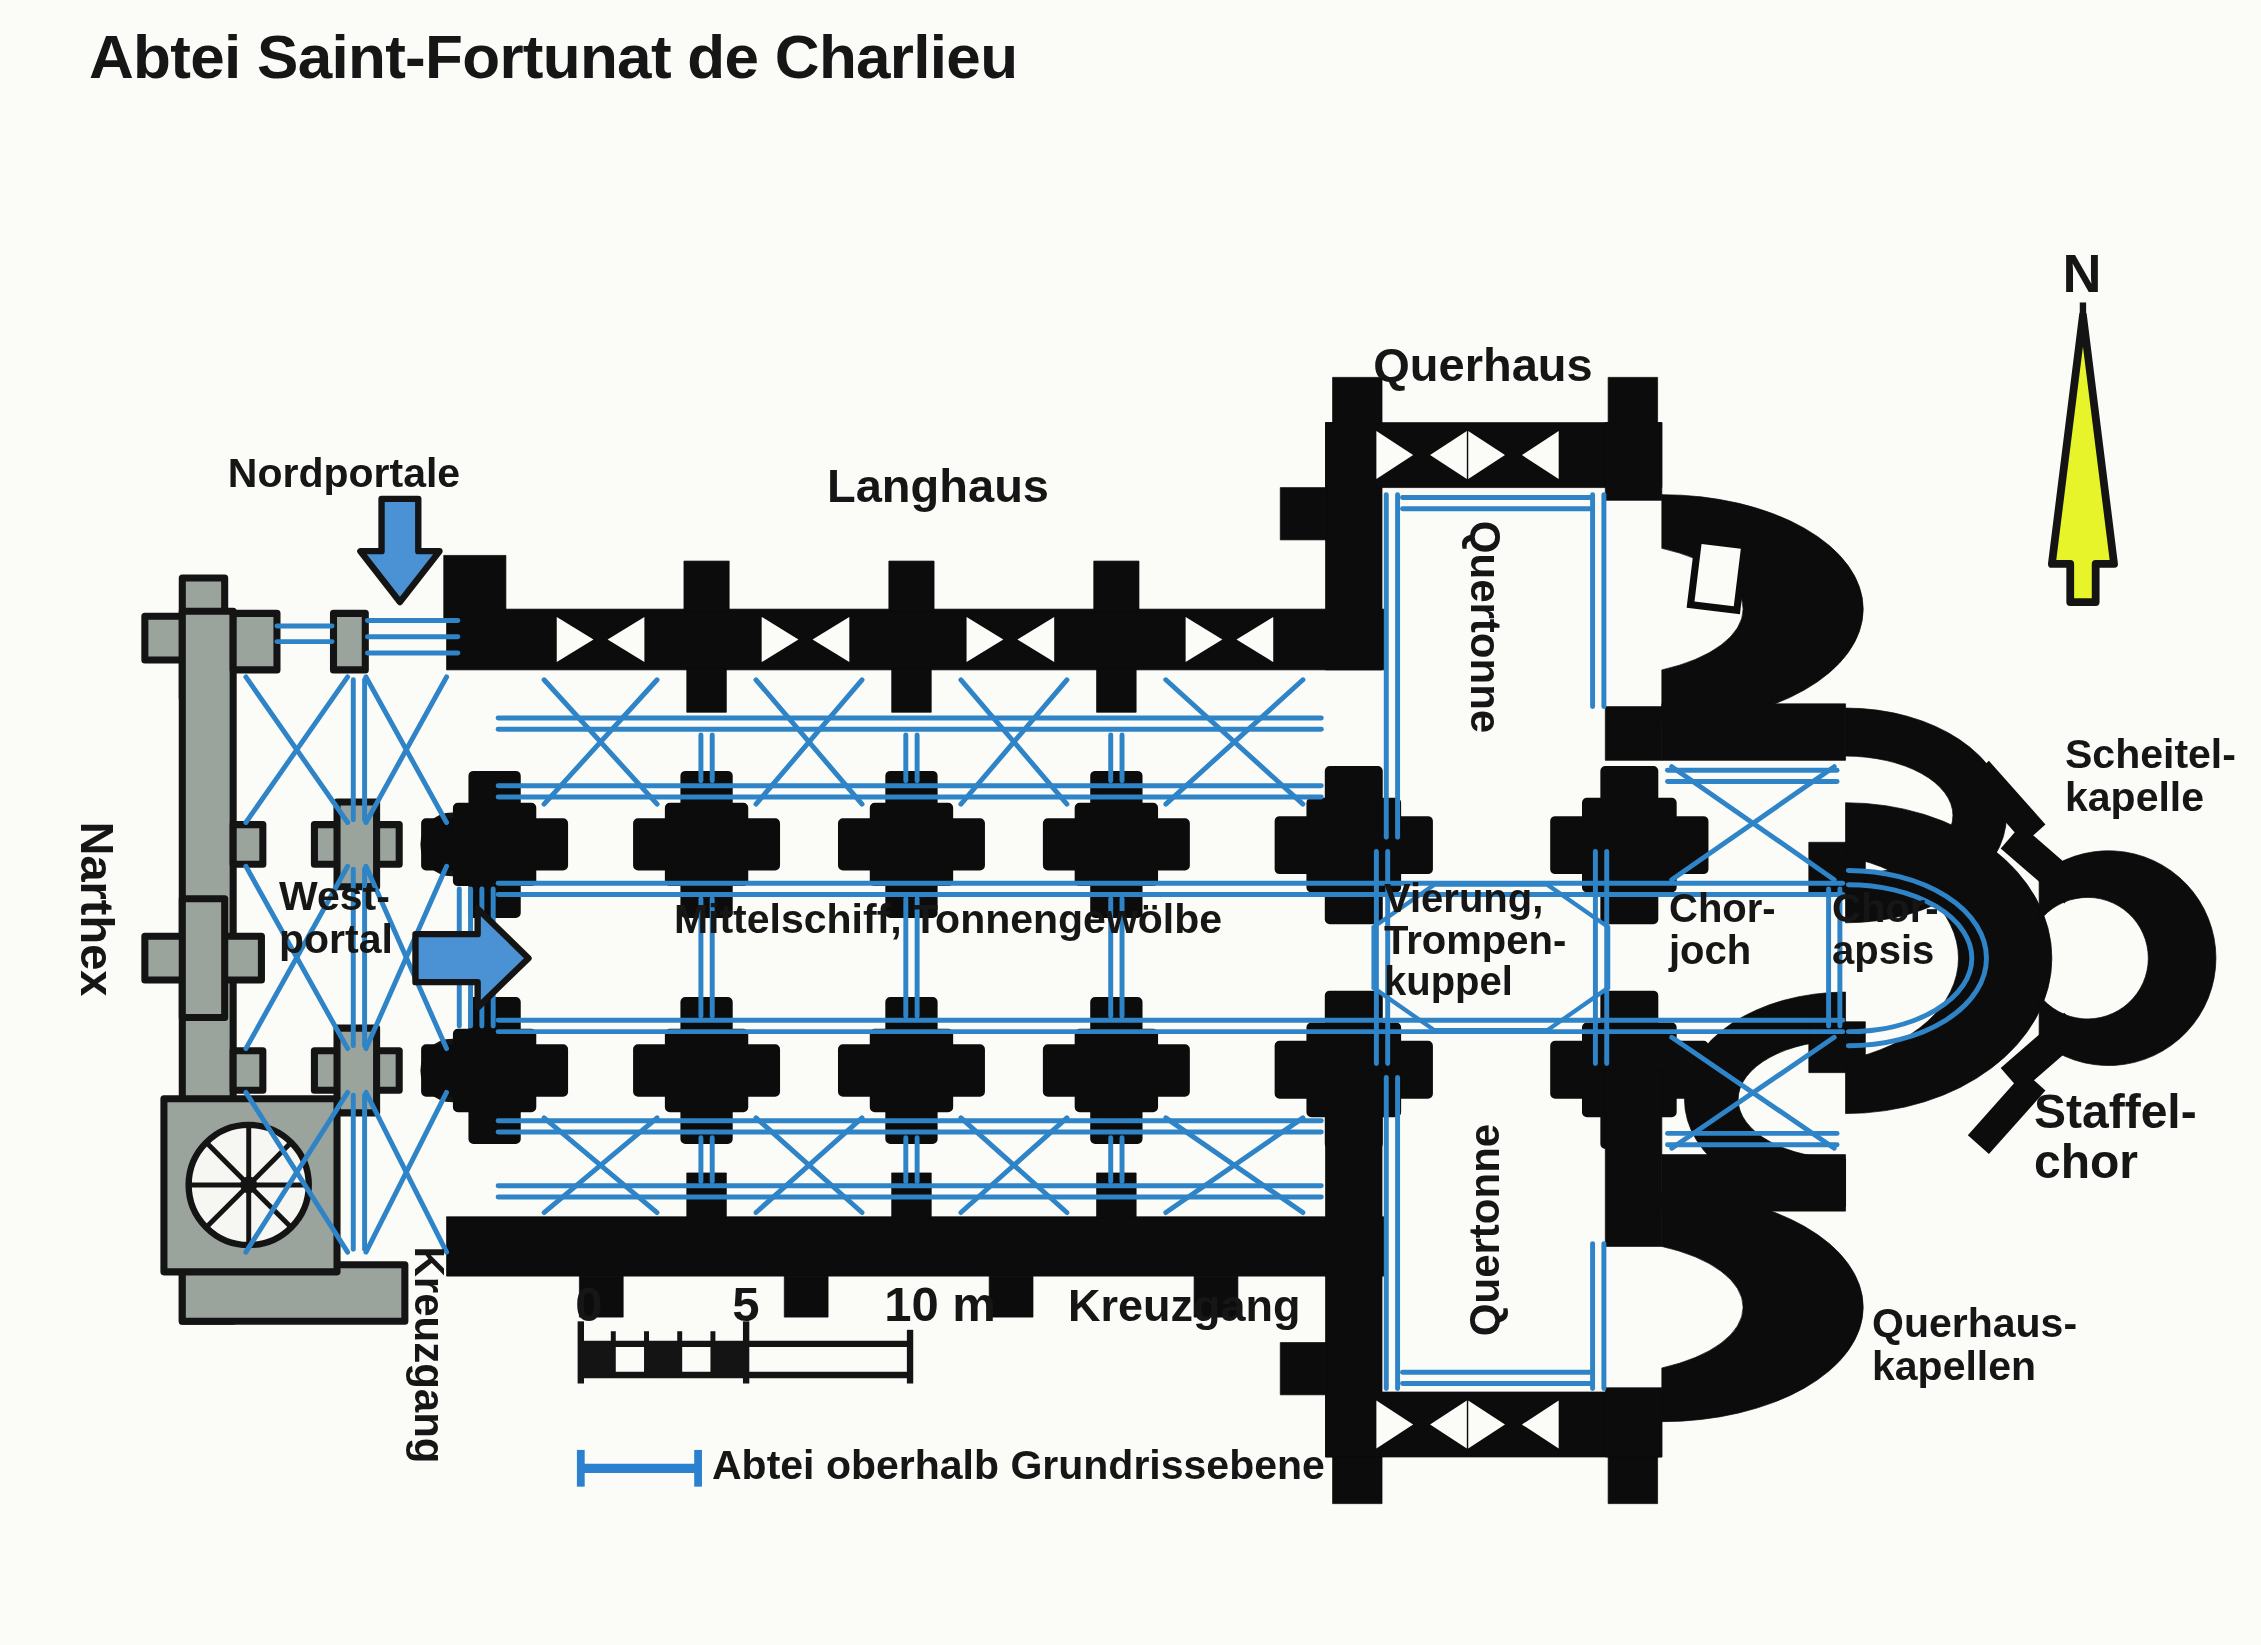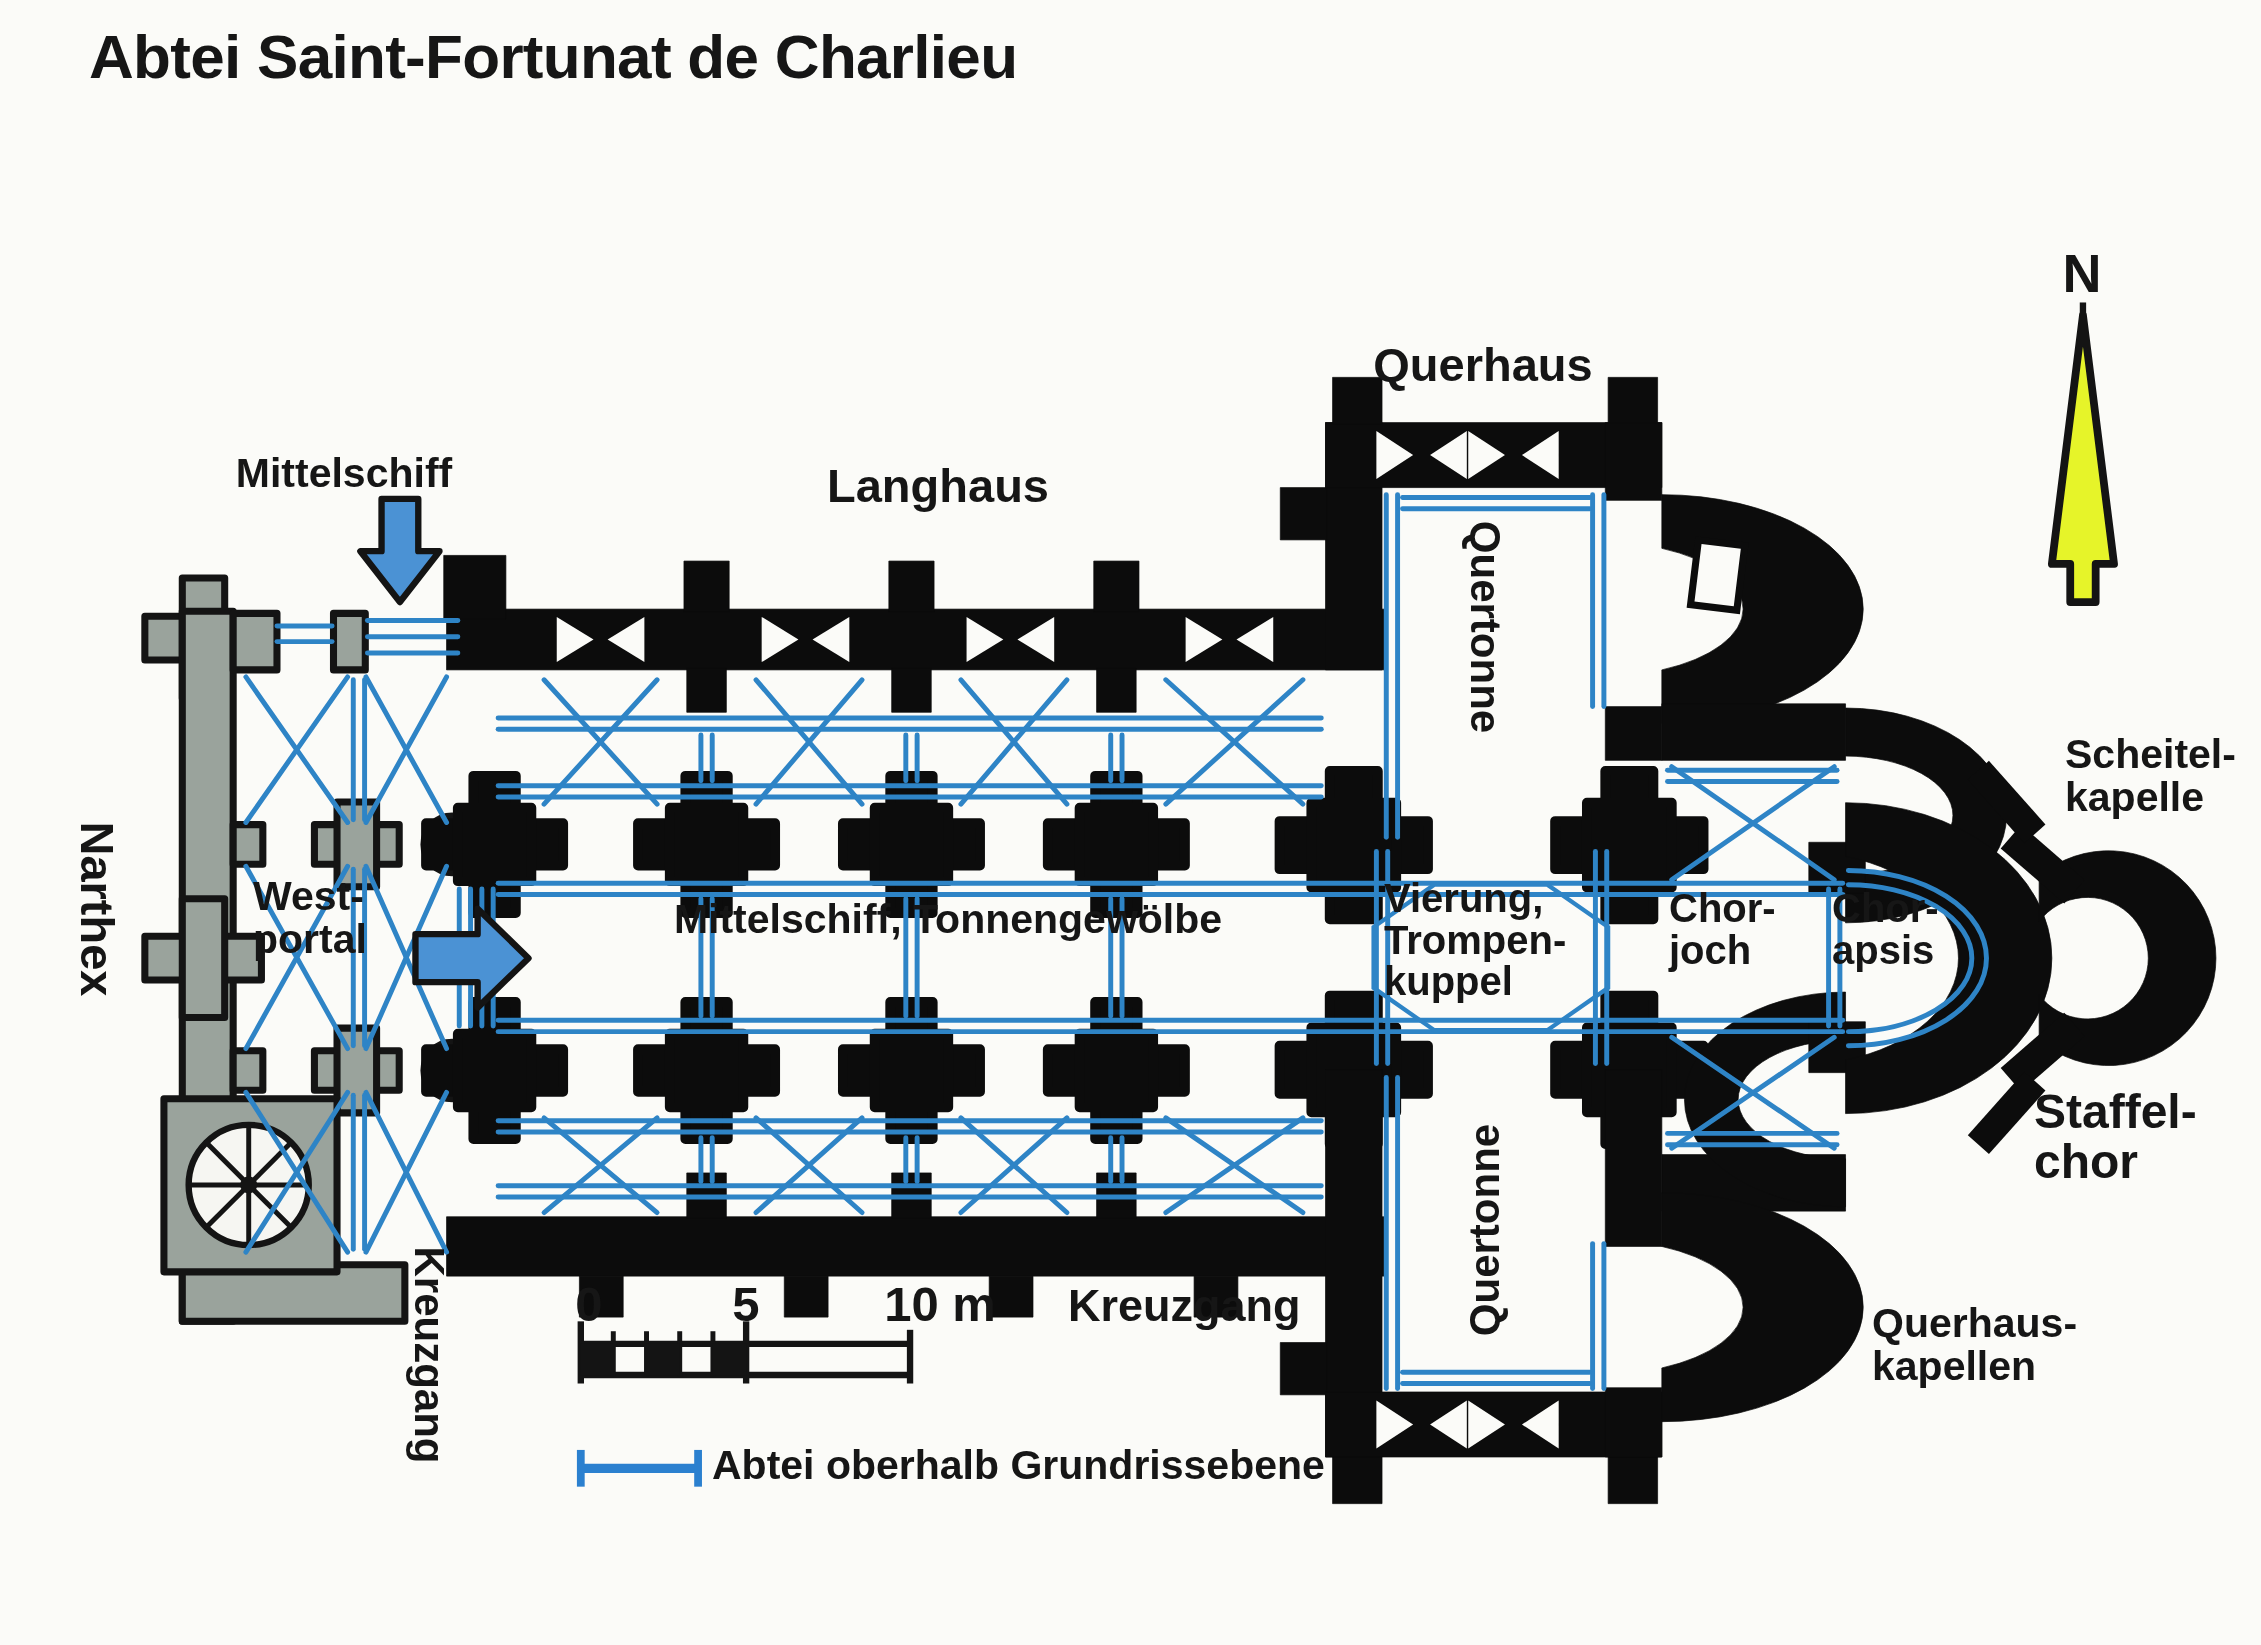--- a/index.html
+++ b/index.html
@@ -340,26 +340,26 @@
 
   <g stroke="#2b80cf" fill="none">
     <line x1="822" y1="2078" x2="988" y2="2078" stroke-width="13"></line>
     <line x1="822" y1="2052" x2="822" y2="2104" stroke-width="11"></line>
     <line x1="988" y1="2052" x2="988" y2="2104" stroke-width="11"></line>
   </g>
 </svg>
 
 <div class="lbl tl" style="left:89px;top:25.4px;font-size:62px;letter-spacing:-0.7px;">Abtei Saint-Fortunat de Charlieu</div>
 
-<div class="lbl ctr" style="left:344px;top:473px;font-size:41px;">Mittelschiff</div>
+<div class="lbl ctr" style="left:344px;top:473px;font-size:41px;">Nordportale</div>
 <div class="lbl ctr" style="left:938px;top:486px;font-size:47px;">Langhaus</div>
 <div class="lbl ctr" style="left:1483px;top:365px;font-size:47px;">Querhaus</div>
 <div class="lbl ctr" style="left:948px;top:919px;font-size:41px;">Mittelschiff, Tonnengewölbe</div>
 <div class="lbl rot90" style="left:97px;top:909px;font-size:47px;">Narthex</div>
-<div class="lbl tl" style="left:253px;top:875px;font-size:41px;">West-
+<div class="lbl tl" style="left:279px;top:875px;font-size:41px;">West-
 portal</div>
 <div class="lbl rot90" style="left:1485px;top:627px;font-size:42px;">Quertonne</div>
 <div class="lbl rotm90" style="left:1485px;top:1230px;font-size:42px;">Quertonne</div>
 <div class="lbl tl" style="left:1384px;top:878px;font-size:40px;">Vierung,
 Trompen-
 kuppel</div>
 <div class="lbl tl" style="left:1669px;top:888px;font-size:40px;">Chor-
 joch</div>
 <div class="lbl tl" style="left:1832px;top:888px;font-size:40px;">Chor-
 apsis</div>

